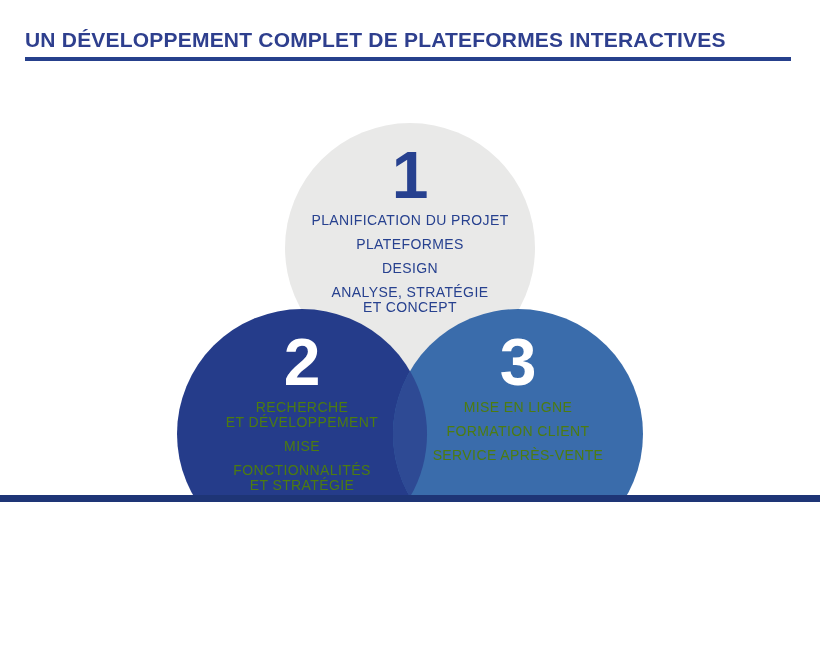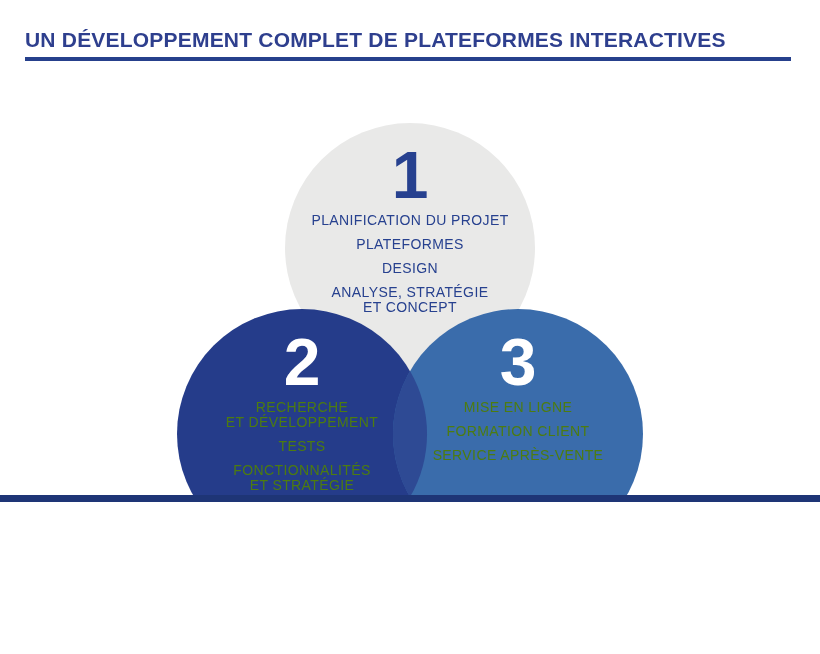--- a/index.html
+++ b/index.html
@@ -95,21 +95,21 @@
       <div class="step-item">ANALYSE, STRATÉGIE
 ET CONCEPT</div>
     </div>
   </div>
 
   <div class="step step2">
     <div class="step-number">2</div>
     <div class="step-items">
       <div class="step-item">RECHERCHE
 ET DÉVELOPPEMENT</div>
-      <div class="step-item">TESTS</div>
+      <div class="step-item">MISE</div>
       <div class="step-item">FONCTIONNALITÉS
 ET STRATÉGIE</div>
     </div>
   </div>
 
   <div class="step step3">
     <div class="step-number">3</div>
     <div class="step-items">
       <div class="step-item">MISE EN LIGNE</div>
       <div class="step-item">FORMATION CLIENT</div>

